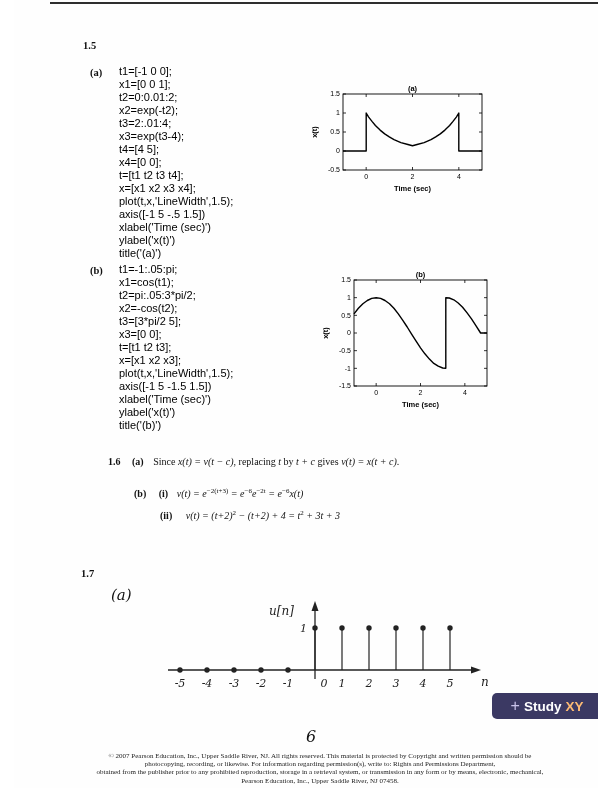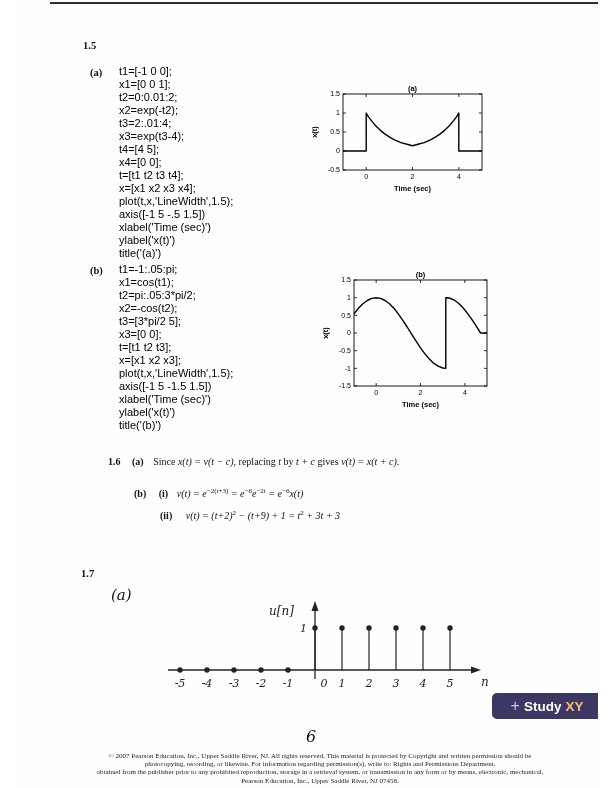--- a/index.html
+++ b/index.html
@@ -142,21 +142,21 @@
   </div>
 
   <div class="abs mathrow" style="left:120px;top:487px">
     <span class="bl" style="margin-right:10px">(b)</span>
     <span class="bl" style="margin-right:6px">(i)</span>
     <span class="it">v(t) = e</span><sup>−2(t+3)</sup><span class="it"> = e</span><sup>−6</sup><span class="it">e</span><sup>−2t</sup><span class="it"> = e</span><sup>−6</sup><span class="it">x(t)</span>
   </div>
 
   <div class="abs mathrow" style="left:146px;top:509px">
     <span class="bl" style="margin-right:11px">(ii)</span>
-    <span class="it">v(t) = (t+2)</span><sup>2</sup><span class="it"> − (t+9) + 1 = t</span><sup>2</sup><span class="it"> + 3t + 3</span>
+    <span class="it">v(t) = (t+2)</span><sup>2</sup><span class="it"> − (t+2) + 4 = t</span><sup>2</sup><span class="it"> + 3t + 3</span>
   </div>
 
 
   <div class="abs probnum" style="left:67px;top:568px">1.7</div>
   <div class="abs hand" style="left:97px;top:586px;font-size:15px">(a)</div>
   <div class="abs stemplot" style="left:118px;top:598px;width:368px;height:100px"><svg width="368" height="100">
         <line x1="36" y1="72" x2="341" y2="72" stroke="#222" stroke-width="1.3"></line>
         <polygon points="349,72 339,68.5 339,75.5" fill="#222"></polygon>
         <line x1="183" y1="81" x2="183" y2="11" stroke="#222" stroke-width="1.3"></line>
         <polygon points="183,3 179.5,13 186.5,13" fill="#222"></polygon>

